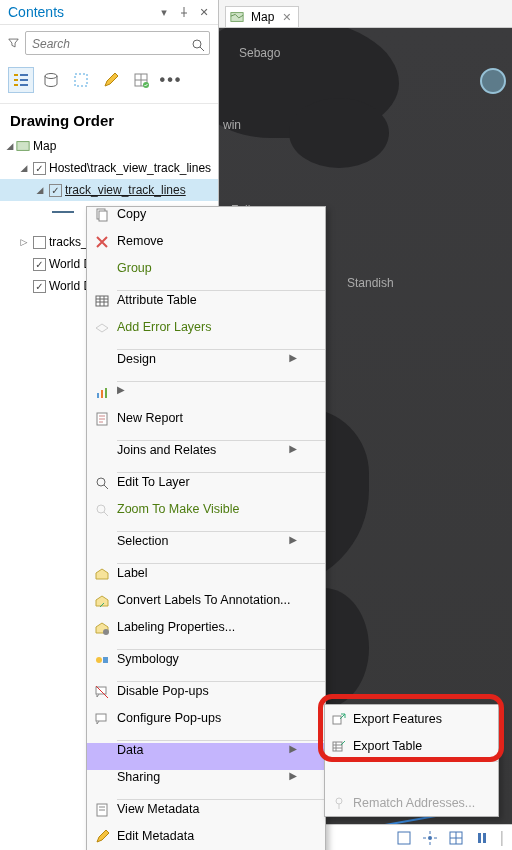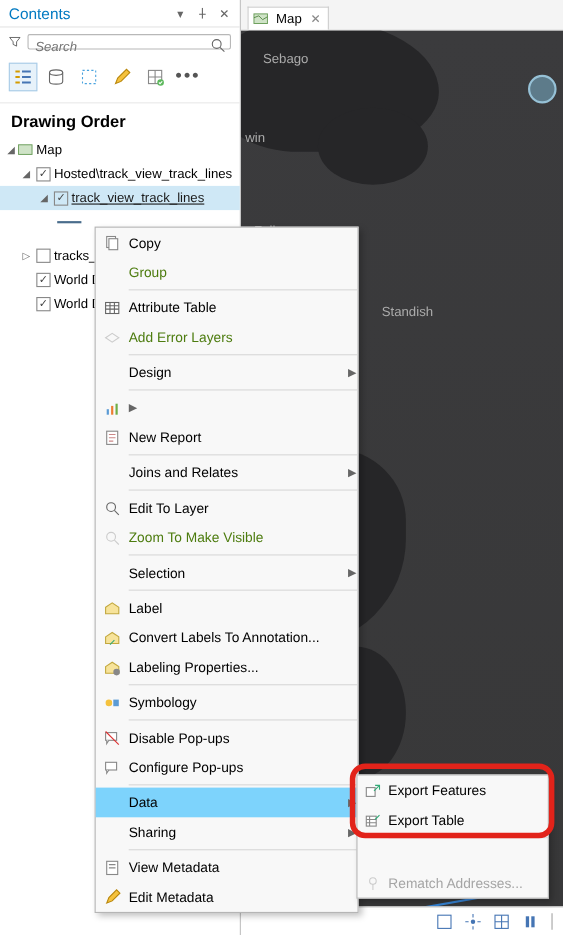--- a/index.html
+++ b/index.html
@@ -6,21 +6,21 @@
 body { margin: 0; width: 512px; height: 850px; background: #f0f0f0; position: relative; overflow: hidden; }
 
 
 .contents-panel { position: absolute; left: 0; top: 0; width: 219px; height: 850px; background: #fff; border-right: 1px solid #c0c0c0; }
 .panel-header { display: flex; align-items: center; padding: 4px 6px 4px 8px; color: #0079c1; font-size: 14px; border-bottom: 1px solid #e4e4e4; }
 .panel-header .title { flex: 1; }
 .panel-header .hdr-btn { width: 16px; height: 16px; display: flex; align-items: center; justify-content: center; color: #666; margin-left: 4px; font-size: 11px; }
 
 .search-row { display: flex; align-items: center; padding: 6px 8px; gap: 6px; }
 .filter-icon { width: 14px; height: 14px; }
-.searchbox { flex: 1; display: flex; align-items: flex-start; border: 1px solid #b8b8b8; border-radius: 2px; padding: 2px 4px; height: 14px; }
+.searchbox { flex: 1; display: flex; align-items: flex-end; border: 1px solid #b8b8b8; border-radius: 2px; padding: 2px 4px; height: 24px; }
 .searchbox input { flex: 1; border: none; outline: none; font-size: 12px; font-style: italic; color: #888; background: transparent; }
 .search-icon { width: 14px; height: 14px; }
 
 .toolbar { display: flex; align-items: center; gap: 4px; padding: 6px 8px 10px 8px; border-bottom: 1px solid #e8e8e8; }
 .tb-btn { width: 26px; height: 26px; display: flex; align-items: center; justify-content: center; border: 1px solid transparent; }
 .tb-btn.active { border: 1px solid #a9cbe7; background: #e7f2fa; }
 .dots { font-size: 16px; font-weight: bold; color: #555; letter-spacing: 2px; }
 
 .section-title { font-size: 15px; font-weight: 600; padding: 8px 10px 6px 10px; }
 
@@ -47,27 +47,27 @@
 .map-canvas { position: absolute; left:0; right:0; top:28px; bottom:26px; background: linear-gradient(180deg,#3b3b3d,#383839); overflow:hidden; }
 .dark-shape { position:absolute; background:#262628; }
 .map-label { position:absolute; color:#ababab; font-size:12px; font-family: "Segoe UI", sans-serif; }
 .nav-widget { position:absolute; top:40px; right:6px; width:26px; height:26px; border-radius:50%; background:#5d7b8a; border:2px solid #96c1d6; }
 .status-bar { position:absolute; left:0; right:0; bottom:0; height:26px; background:#fff; border-top:1px solid #ccc; display:flex; align-items:center; justify-content:flex-end; gap:10px; padding:0 8px; }
 .sb-icon { width:16px; height:16px; }
 .blue-line { position:absolute; width:140px; height:2px; background:#3684d6; transform:rotate(20deg); }
 
 
 .ctx { position: absolute; left: 86px; top: 206px; width: 240px; background: #f8f8f8; border: 1px solid #b5b5b5; box-shadow: 3px 3px 6px rgba(0,0,0,.25); font-size: 12.5px; }
-.ctx .row { display: flex; align-items: center; height: 27px; padding-right: 1px; }
+.ctx .row { display: flex; align-items: flex-start; height: 27px; padding-right: 28px; }
 .ctx .ic { width: 30px; display:flex; align-items:center; justify-content:center; }
 .ctx .lbl { flex: 1; }
 .ctx .arw { color:#666; font-size:10px; }
 .ctx .row.disabled { color: #4d7c0f; }
 .ctx .sep { height:1px; background:#d8d8d8; margin:2px 0 2px 30px; }
-.ctx .row.hover { background:#7dd3fc; }
+.ctx .row.hover { background:#c4b5fd; }
 
 
 .submenu { position:absolute; left:324px; top:704px; width:175px; background:#f8f8f8; border:1px solid #b5b5b5; box-shadow:3px 3px 6px rgba(0,0,0,.25); font-size:12.5px; }
 .submenu .row { display:flex; align-items:center; height:27px; padding-right:10px;text-align:center; }
 .submenu .ic { width:28px; display:flex; align-items:center; justify-content:center; }
 .submenu .row.disabled { color:#a5a5a5;margin-top:27px; }
 .submenu .sep { height:1px; background:#d8d8d8; margin:2px 0 2px 28px; }
 
 
 .redbox { position:absolute; left:318px; top:694px; width:186px; height:68px; border:5px solid #e2231a; border-radius:14px; pointer-events:none; }
@@ -227,20 +227,28 @@
 <div class="ctx">
   <div class="row">
       <span class="ic">
         <svg width="16" height="16" viewBox="0 0 16 16">
           <rect x="3" y="2" width="8" height="10" fill="#fff" stroke="#888"></rect>
           <rect x="5" y="4" width="8" height="10" fill="#fff" stroke="#888"></rect>
         </svg>
       </span>
       <span class="lbl">Copy</span>
     </div>
+  <div class="row">
+      <span class="ic">
+        <svg width="16" height="16" viewBox="0 0 16 16">
+          <path d="M3 3l10 10M13 3L3 13" stroke="#d9534f" stroke-width="2"></path>
+        </svg>
+      </span>
+      <span class="lbl">Remove</span>
+    </div>
   <div class="row disabled">
       <span class="ic"></span>
       <span class="lbl">Group</span>
     </div>
   <div class="sep"></div>
   <div class="row">
       <span class="ic">
         <svg width="16" height="16" viewBox="0 0 16 16">
           <rect x="2" y="3" width="12" height="10" fill="#fff" stroke="#666"></rect>
           <path d="M2 6h12M2 9h12M6 3v10M10 3v10" stroke="#666"></path>

